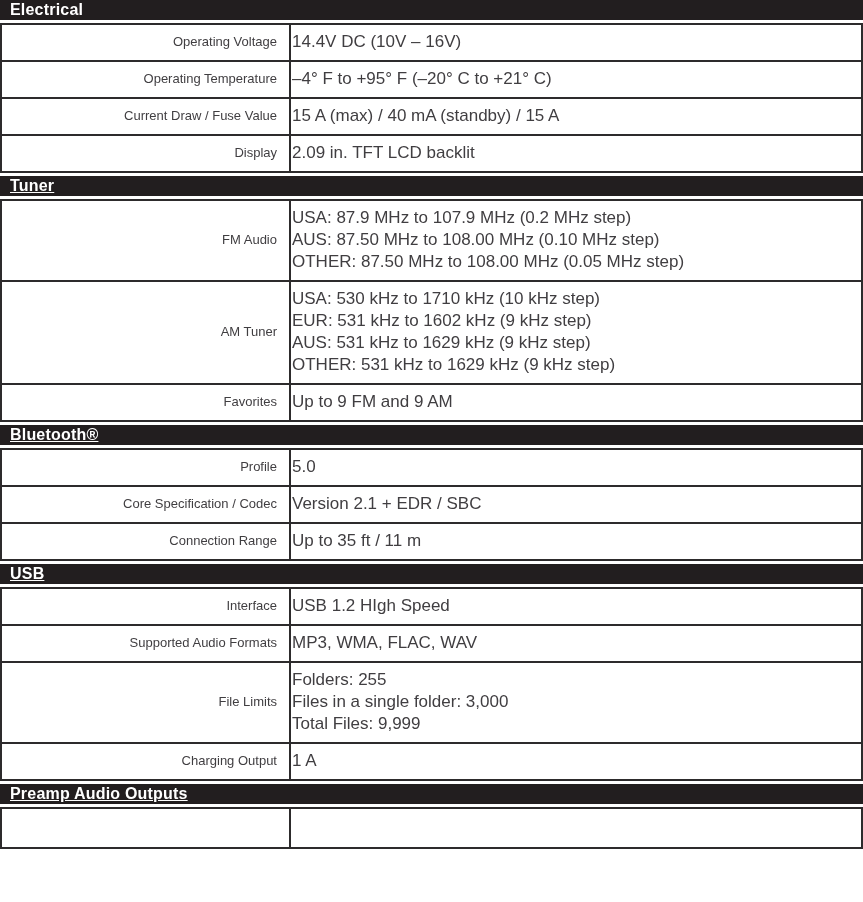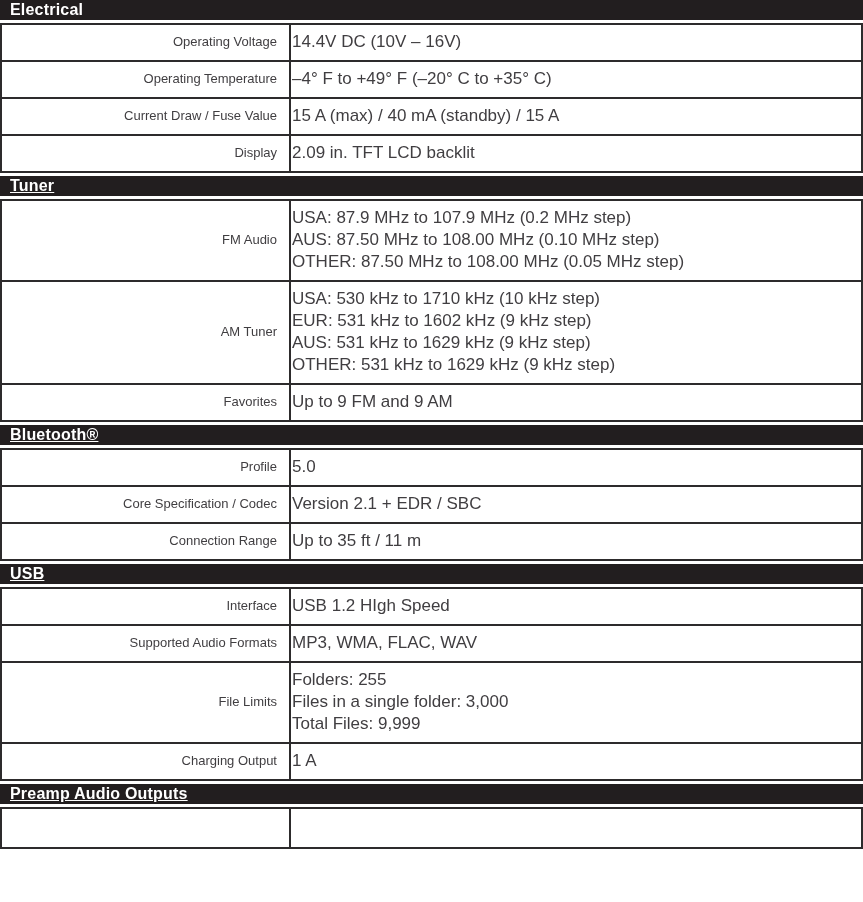--- a/index.html
+++ b/index.html
@@ -70,21 +70,21 @@
     <div class="rows">
       <div class="row">
         <div class="label">Operating Voltage</div>
         <div class="value">
           <div>14.4V DC (10V – 16V)</div>
         </div>
       </div>
       <div class="row">
         <div class="label">Operating Temperature</div>
         <div class="value">
-          <div>–4° F to +49° F (–20° C to +35° C)</div>
+          <div>–4° F to +95° F (–20° C to +21° C)</div>
         </div>
       </div>
       <div class="row">
         <div class="label">Current Draw / Fuse Value</div>
         <div class="value">
           <div>15 A (max) / 40 mA (standby) / 15 A</div>
         </div>
       </div>
       <div class="row">
         <div class="label">Display</div>

